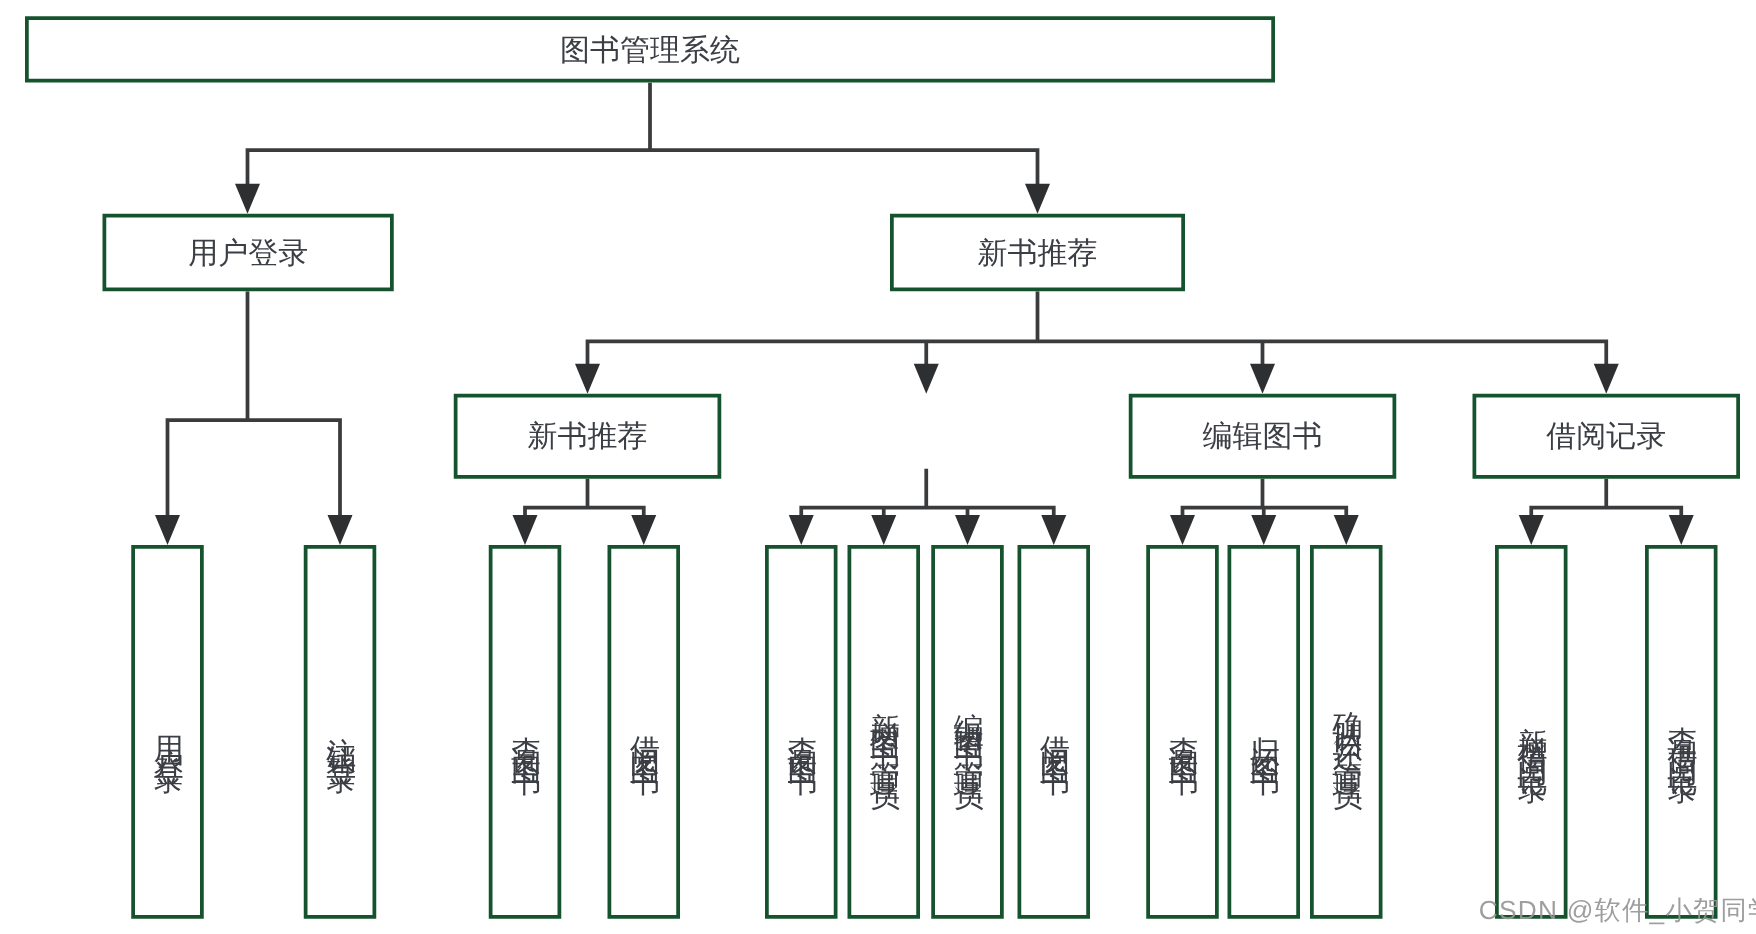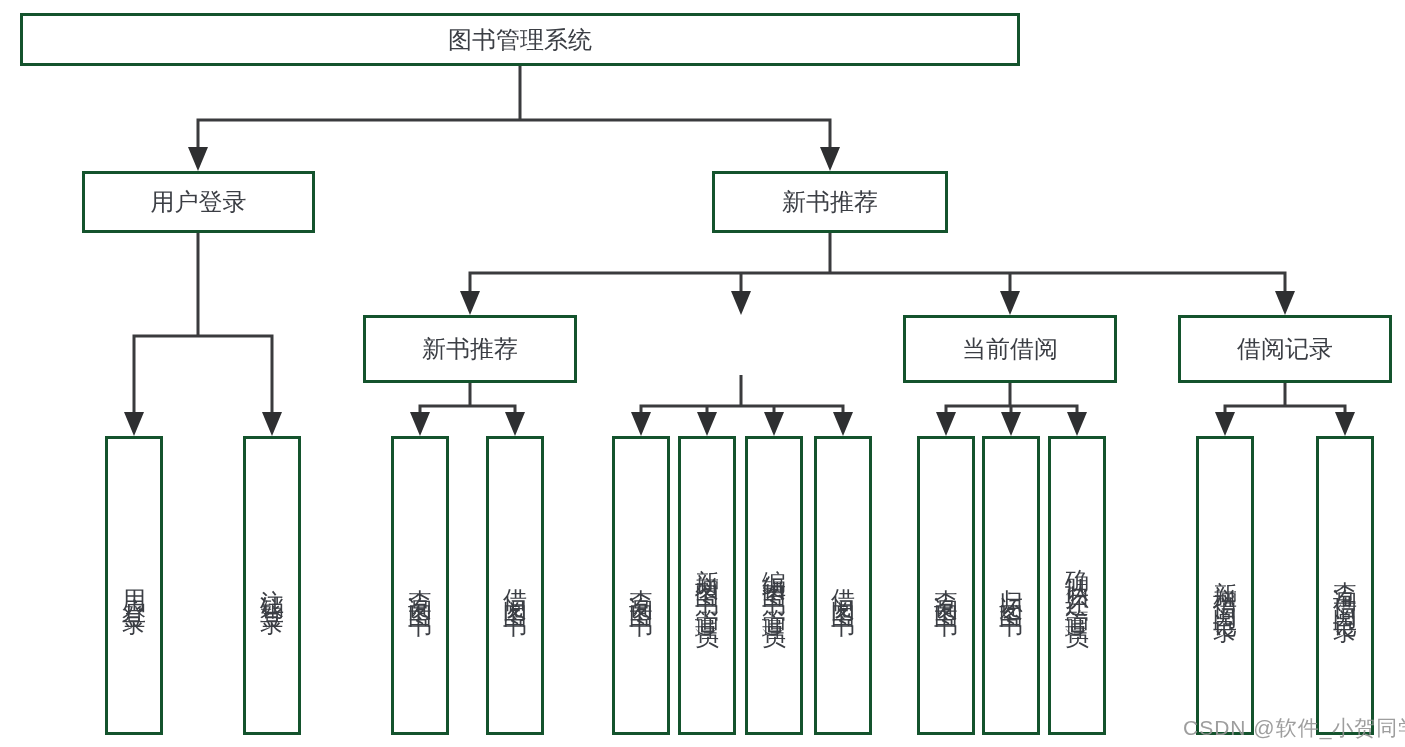--- a/index.html
+++ b/index.html
@@ -90,21 +90,21 @@
       <polygon class="arrow" points="1335,412 1355,412 1345,436"></polygon>
     </g>
   </svg>
 
   <div class="box" style="left:20px;top:13px;width:1000px;height:53px;">图书管理系统</div>
 
   <div class="box" style="left:82px;top:171px;width:233px;height:62px;">用户登录</div>
   <div class="box" style="left:712px;top:171px;width:236px;height:62px;">新书推荐</div>
 
   <div class="box lvl3" style="left:363px;">新书推荐</div>
-  <div class="box lvl3" style="left:903px;">当前借阅</div>
+  <div class="box lvl3" style="left:903px;">编辑图书</div>
   <div class="box lvl3" style="left:1178px;">借阅记录</div>
 
   <div class="box leaf" style="left:105px;">
     <span class="vtext">用户登录</span>
   </div>
   <div class="box leaf" style="left:243px;">
     <span class="vtext">注销登录</span>
   </div>
 
   <div class="box leaf" style="left:391px;">

